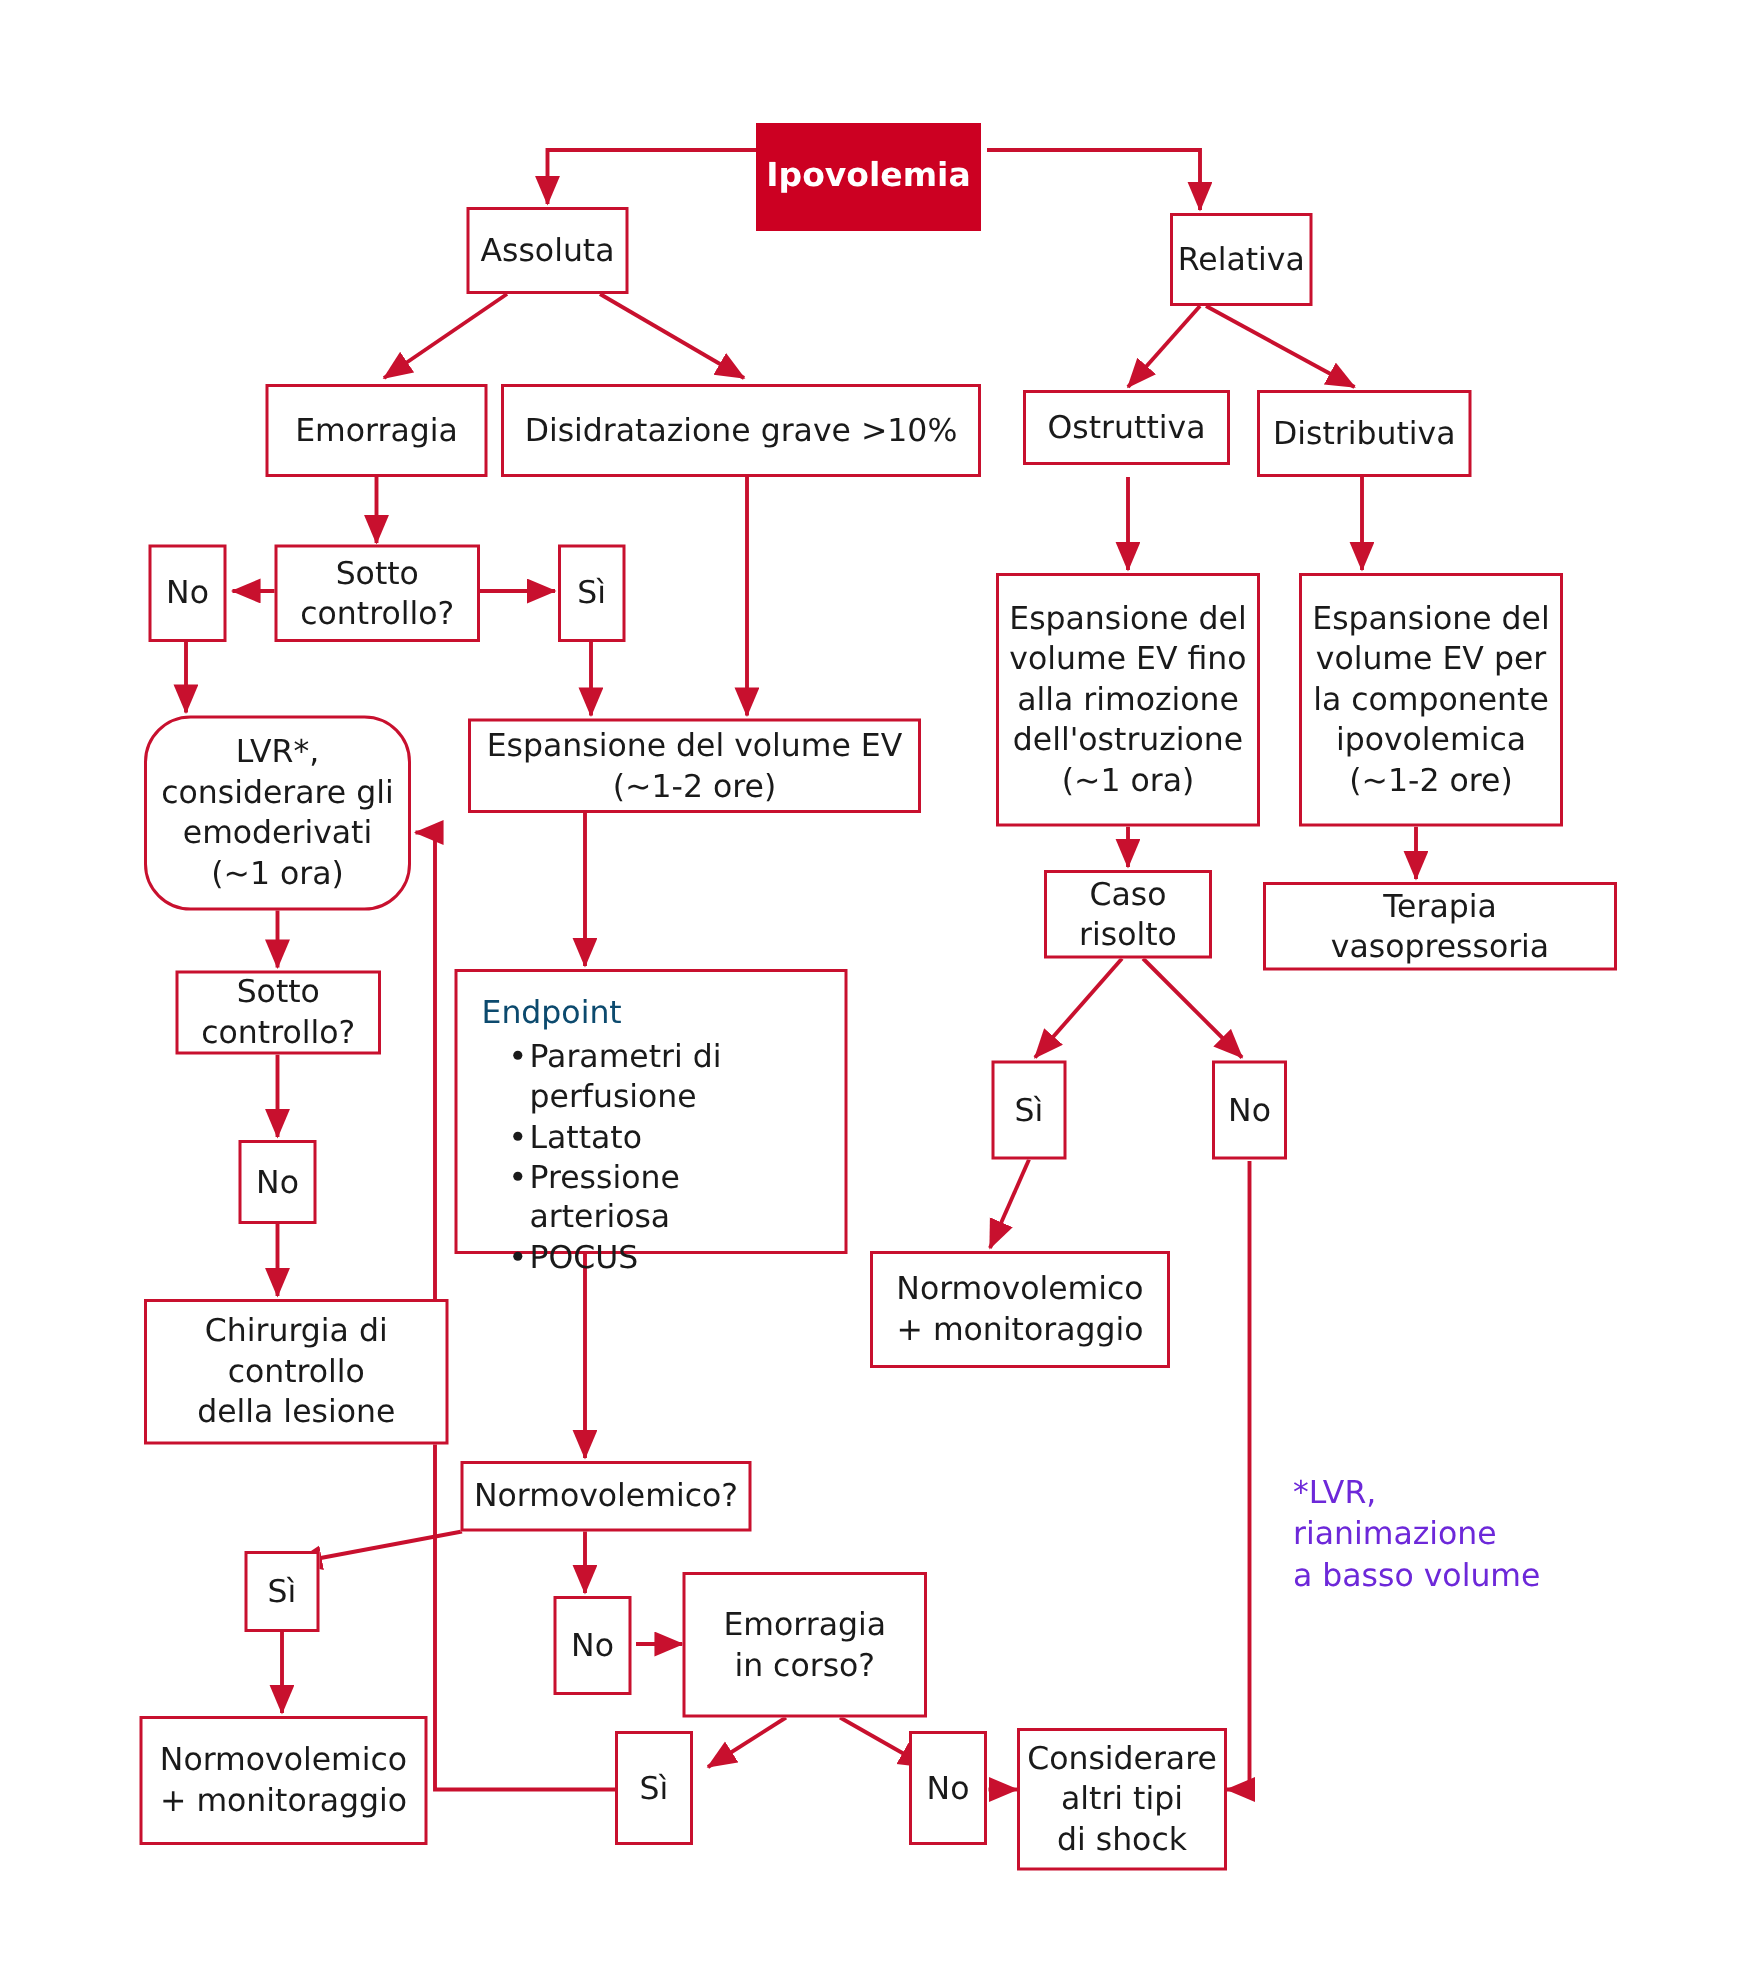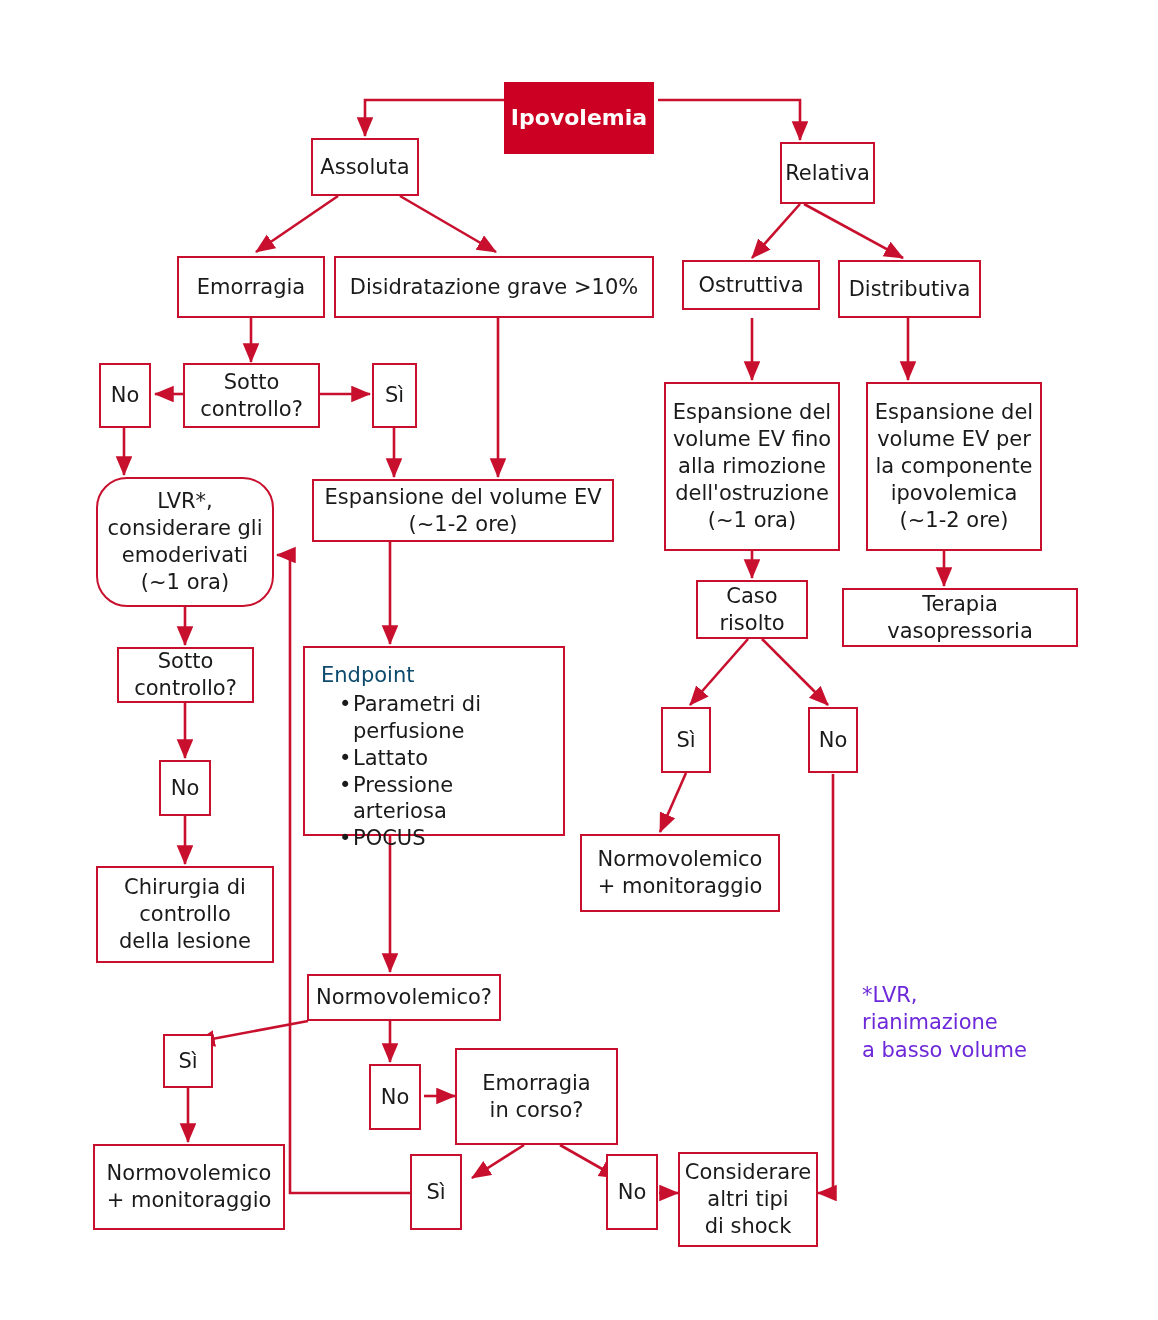--- a/index.html
+++ b/index.html
@@ -172,21 +172,21 @@
 (~1-2 ore)</div>
 
   <div class="node" style="left:696px;top:580px;width:112px;height:59px;">Caso
 risolto</div>
   <div class="node" style="left:842px;top:588px;width:236px;height:59px;">Terapia
 vasopressoria</div>
 
   <div class="node" style="left:117px;top:647px;width:137px;height:56px;">Sotto
 controllo?</div>
   <div class="node" style="left:159px;top:760px;width:52px;height:56px;">No</div>
-  <div class="node" style="left:96px;top:866px;width:178px;height:97px;">Chirurgia di
+  <div class="node" style="left:96px;top:866px;width:203px;height:97px;">Chirurgia di
 controllo
 della lesione</div>
 
   <div class="node listbox" style="left:303px;top:646px;width:262px;height:190px;">
     <div class="lb-title">Endpoint</div>
     <ul>
       <li>Parametri
  di perfusione</li>
       <li>Lattato</li>
       <li>Pressione arteriosa</li>

